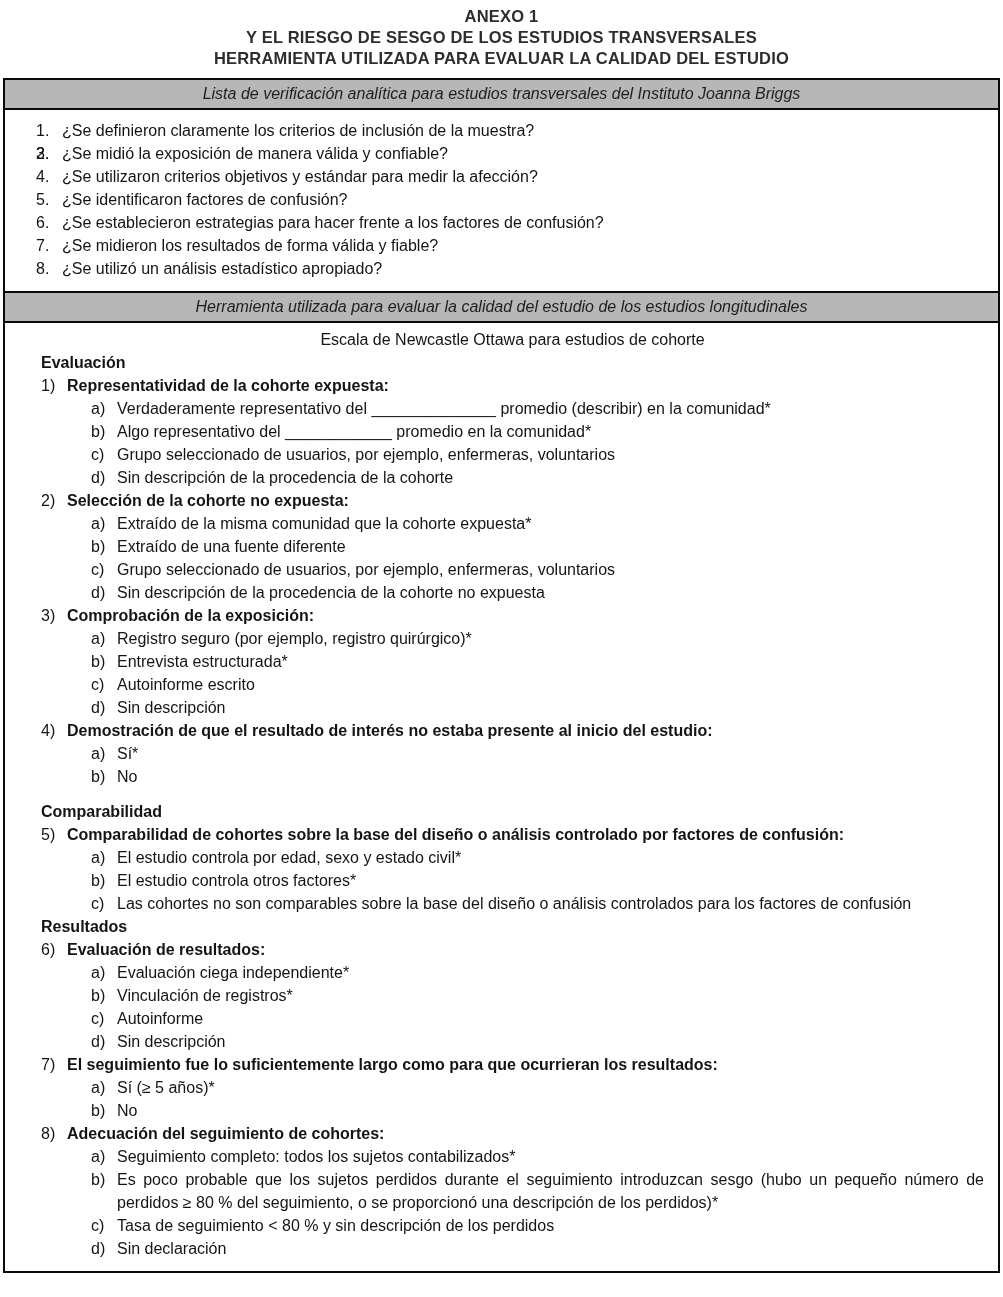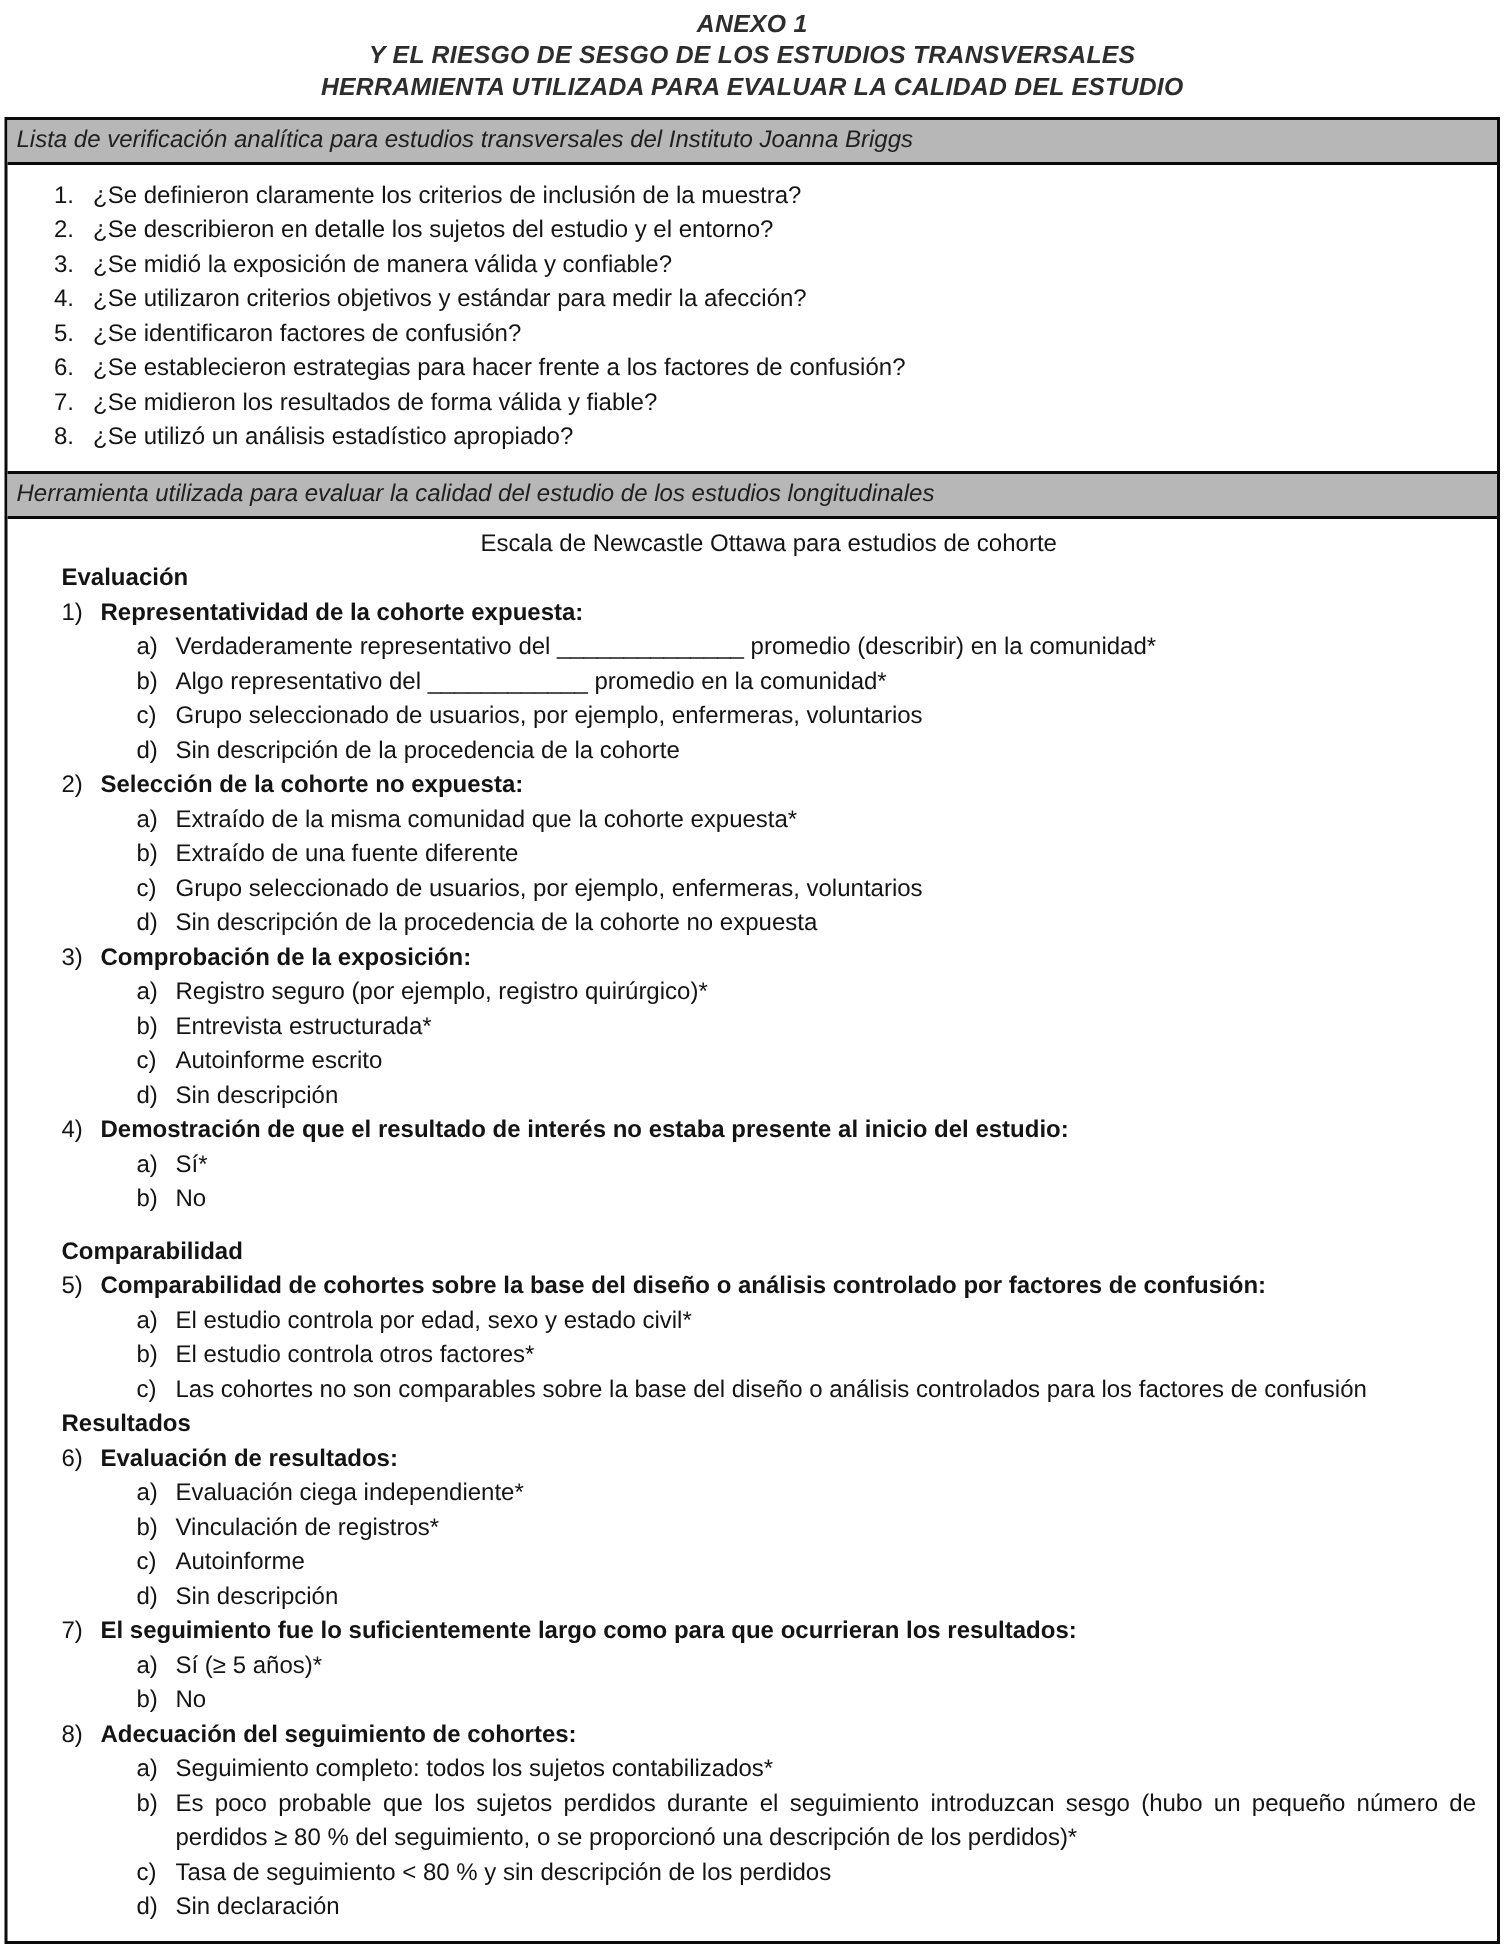--- a/index.html
+++ b/index.html
@@ -12,29 +12,28 @@
     padding: 6px 3px 8px 3px;
     overflow: hidden;
   }
   .doc-title {
     text-align: center;
     font-size: 16.5px;
     line-height: 21px;
     font-weight: bold;
     color: #2d2d2d;
     letter-spacing: 0.2px;
-    font-style: italic;
   }
   .box {
     border: 2px solid #0a0a0a;
     margin-top: 9px;
   }
   .bar {
     background: #b7b7b7;
-    text-align: left;
+    text-align: center;
     font-style: italic;
     font-size: 16px;
     line-height: 20px;
     padding: 4px 6px;
     color: #1f1f1f;
   }
   .bar1 { border-bottom: 2px solid #0a0a0a; }
   .bar2 { border-top: 2px solid #0a0a0a; border-bottom: 2px solid #0a0a0a; }
   .sec {
     font-size: 16px;
@@ -66,21 +65,21 @@
     <div>Y EL RIESGO DE SESGO DE LOS ESTUDIOS TRANSVERSALES</div>
     <div>HERRAMIENTA UTILIZADA PARA EVALUAR LA CALIDAD DEL ESTUDIO</div>
   </div>
 
   <div class="box">
 
     <div class="bar bar1">Lista de verificación analítica para estudios transversales del Instituto Joanna Briggs</div>
 
     <div class="sec sec1">
       <div class="item"><span class="num">1.</span><span class="txt">¿Se definieron claramente los criterios de inclusión de la muestra?</span></div>
-      <div class="item"><span class="num">2.</span><span class="txt">¿Se describieron en detalle los sujetos del estudio y el entorno?</span></div>
+      <div class="item"><span class="num">2.</span></div>
       <div class="item"><span class="num">3.</span><span class="txt">¿Se midió la exposición de manera válida y confiable?</span></div>
       <div class="item"><span class="num">4.</span><span class="txt">¿Se utilizaron criterios objetivos y estándar para medir la afección?</span></div>
       <div class="item"><span class="num">5.</span><span class="txt">¿Se identificaron factores de confusión?</span></div>
       <div class="item"><span class="num">6.</span><span class="txt">¿Se establecieron estrategias para hacer frente a los factores de confusión?</span></div>
       <div class="item"><span class="num">7.</span><span class="txt">¿Se midieron los resultados de forma válida y fiable?</span></div>
       <div class="item"><span class="num">8.</span><span class="txt">¿Se utilizó un análisis estadístico apropiado?</span></div>
     </div>
 
     <div class="bar bar2">Herramienta utilizada para evaluar la calidad del estudio de los estudios longitudinales</div>
 

